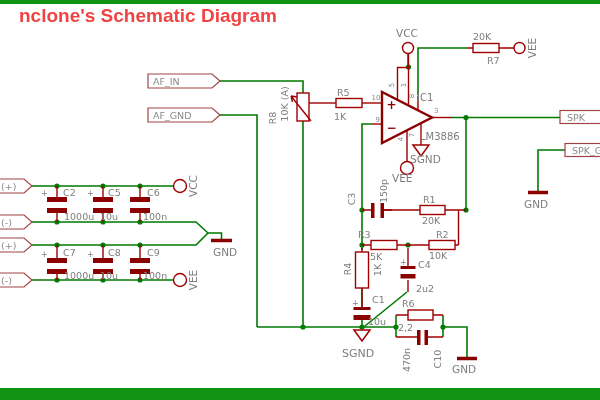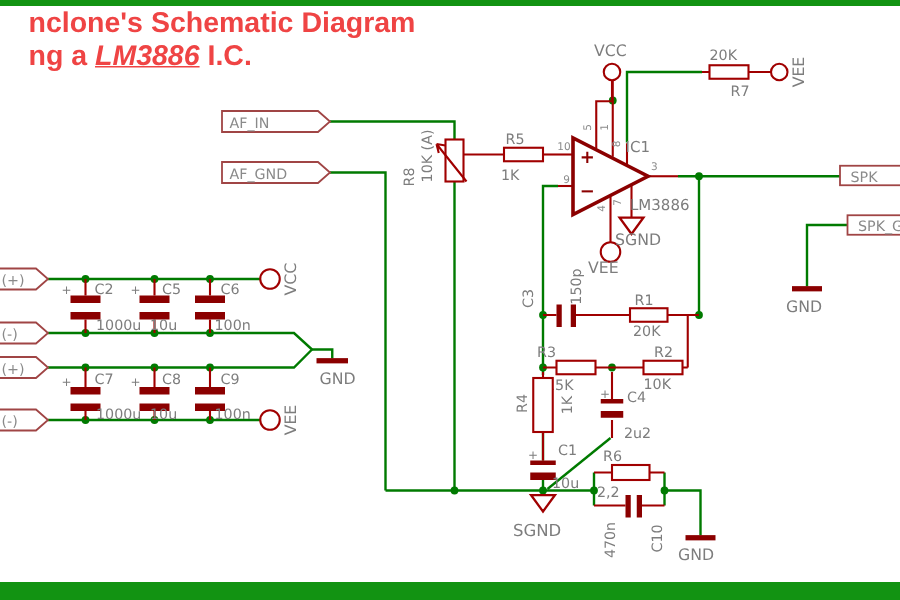--- a/index.html
+++ b/index.html
@@ -29,21 +29,20 @@
 </head>
 <body>
 
 <div id="screen">
 
   <div class="border-bar" style="top:0;height:4px;"></div>
   <div class="border-bar" style="top:388px;height:12px;"></div>
 
   <div id="title-block">
     <div class="t1">nclone's Schematic Diagram</div>
-    <div class="t1"><span>ng a </span><span class="ic-name">LM3886</span><span> I.C.</span></div>
   </div>
 
   <svg width="600" height="400" viewBox="0 0 600 400">
 
     <g>
       <path class="w" d="M220,81 H303 V93"></path>
       <path class="w" d="M303,121 V327"></path>
       <path class="w" d="M220,115 H257 V327"></path>
       <path class="w" d="M257,327 H396"></path>
       <path class="w" d="M372,124 H362 V250"></path>

